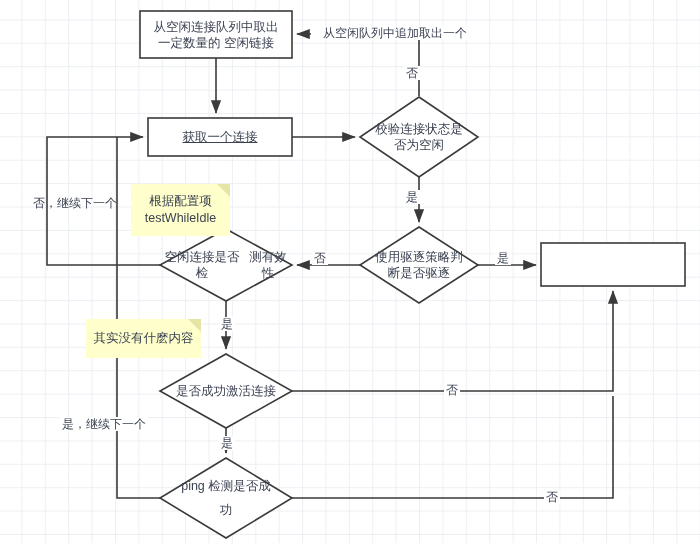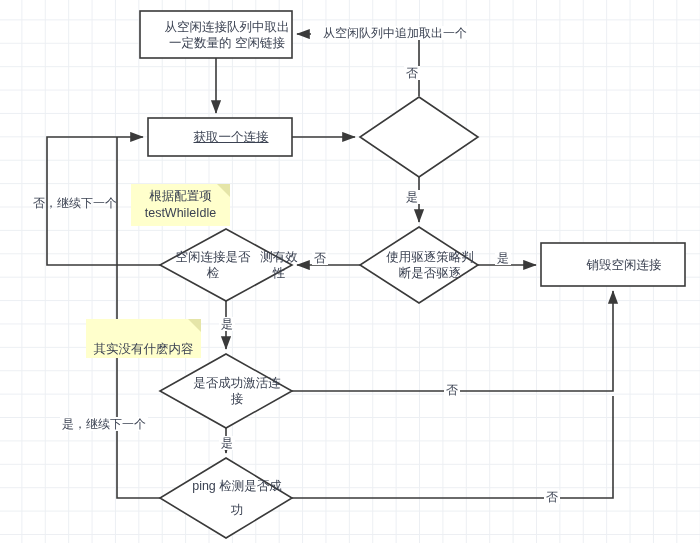--- a/index.html
+++ b/index.html
@@ -30,21 +30,20 @@
   .node-text {
     position: absolute;
     display: flex;
     align-items: center;
     justify-content: center;
     text-align: center;
     color: #3b4252;
     font-size: 12.5px;
     line-height: 16px;
     pointer-events: none;
-    padding-left: 11px;
   }
   .edge-label {
     position: absolute;
     color: #3b4252;
     font-size: 12px;
     line-height: 14px;
     text-align: center;
     background: #ffffff;
     padding: 0 2px;
     white-space: nowrap;
@@ -130,36 +129,37 @@
 
   <div class="node-text" style="left:140px; top:11px; width:152px; height:47px; flex-direction:column;">
     <span>从空闲连接队列中取出</span>
     <span>一定数量的 空闲链接</span>
   </div>
 
   <div class="node-text" style="left:148px; top:118px; width:144px; height:38px;text-decoration:underline;">
     <span>获取一个连接</span>
   </div>
 
+  <div class="node-text" style="left:360px; top:112px; width:118px; height:50px; flex-direction:column;">
+    <span>校验连接状态是</span>
+    <span>否为空闲</span>
+  </div>
 
   <div class="node-text" style="left:360px; top:240px; width:118px; height:50px; flex-direction:column;">
     <span>使用驱逐策略判</span>
     <span>断是否驱逐</span>
   </div>
 
-  <div class="node-text" style="left:541px; top:243px; width:144px; height:43px;">
-    <span>销毁空闲连接</span>
-  </div>
 
   <div class="node-text" style="left:160px; top:240px; width:132px; height:50px; flex-direction:row;">
     <span>空闲连接是否检</span>
     <span>测有效性</span>
   </div>
 
-  <div class="node-text" style="left:160px; top:366px; width:132px; height:50px; flex-direction:column;">
+  <div class="node-text" style="left:160px; top:366px; width:132px; height:50px; flex-direction:row;">
     <span>是否成功激活连</span>
     <span>接</span>
   </div>
 
   <div class="node-text" style="left:160px; top:473px; width:132px; height:50px; flex-direction:column;gap:8px;">
     <span>ping 检测是否成</span>
     <span>功</span>
   </div>
 
   <div class="edge-label" style="left:311px; top:26px;padding-left:12px;">从空闲队列中追加取出一个</div>
@@ -178,24 +178,24 @@
   <div class="edge-label" style="left:219px; top:317px;">是</div>
 
   <div class="edge-label" style="left:219px; top:436px;">是</div>
 
   <div class="edge-label" style="left:444px; top:383px;">否</div>
 
   <div class="edge-label" style="left:60px; top:417px;">是，继续下一个</div>
 
   <div class="edge-label" style="left:544px; top:490px;">否</div>
 
-  <div class="note" style="left:131px; top:184px; width:99px; height:42px;">
+  <div class="note" style="left:131px; top:184px; width:99px; height:52px;">
     <span class="fold"></span>
     <span class="note-line">根据配置项</span>
     <span class="note-line">testWhileIdle</span>
   </div>
 
-  <div class="note" style="left:86px; top:319px; width:115px; height:39px;justify-content:flex-end;">
+  <div class="note" style="left:86px; top:319px; width:115px; height:39px;">
     <span class="fold"></span>
     <span class="note-line">其实没有什麽内容</span>
   </div>
 
 </div>
 
 </body></html>

